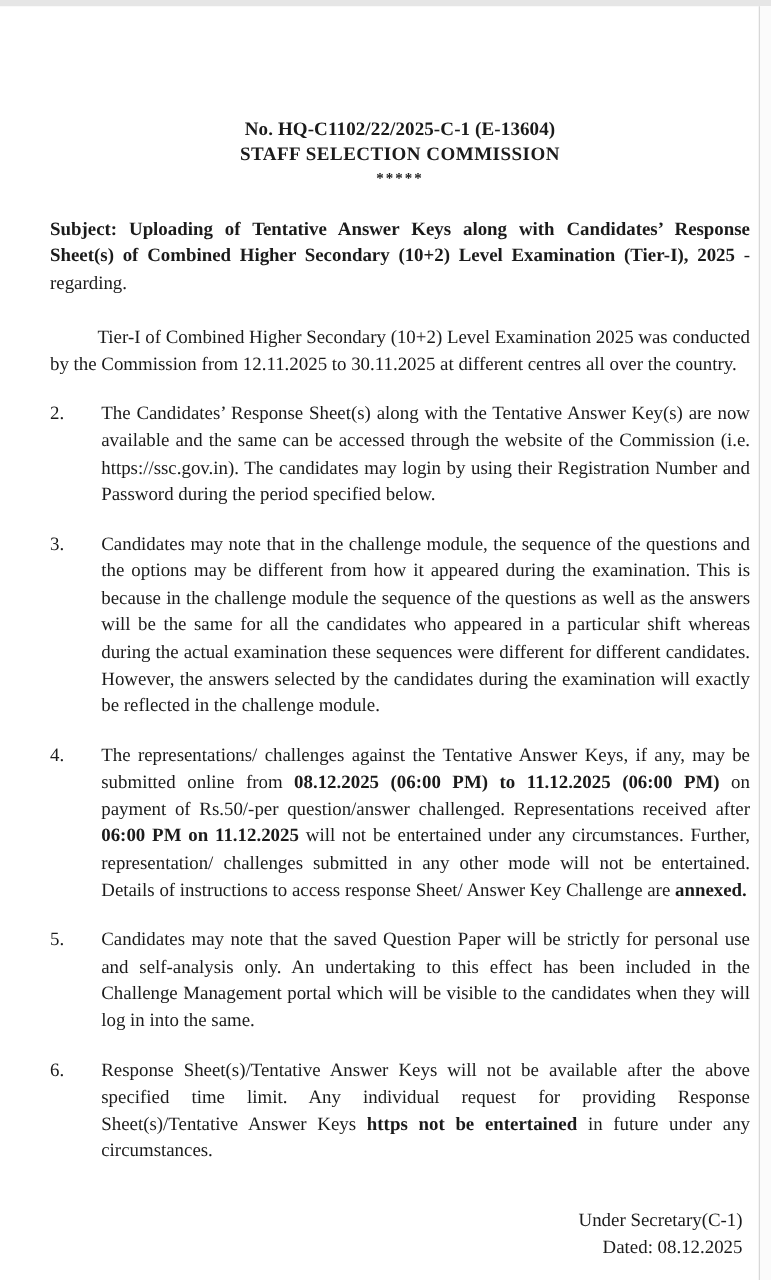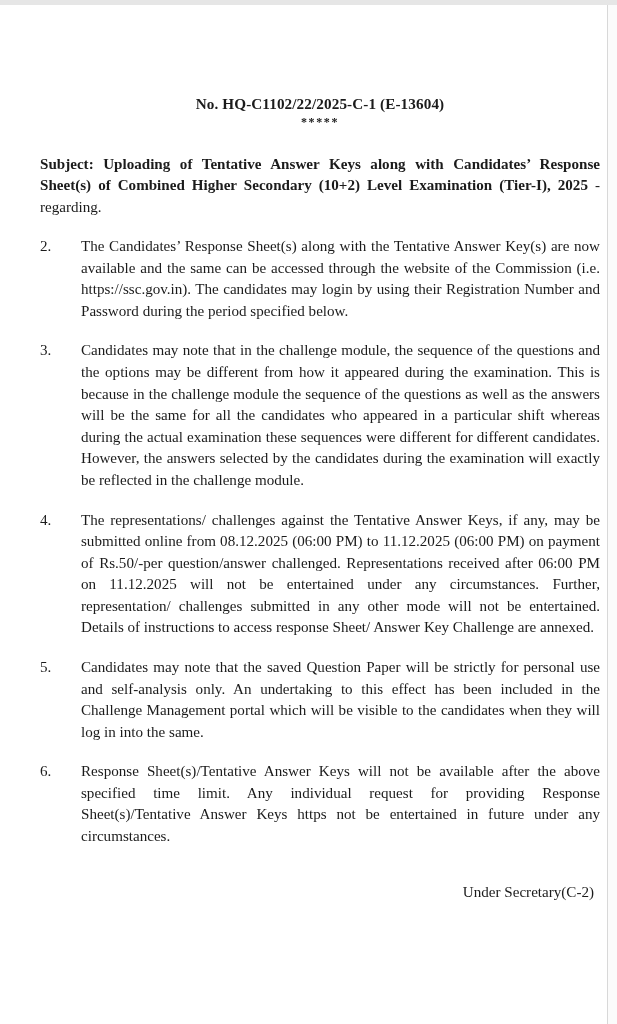--- a/index.html
+++ b/index.html
@@ -98,21 +98,21 @@
   .para.numbered {
     padding-left: 41px;
     position: relative;
   }
   .para.numbered .num {
     position: absolute;
     left: 0;
     top: 0;
     font-weight: normal;
   }
-  .para b { font-weight: normal; }
+  .para b { font-weight: bold; }
 
   
   .signature {
     margin-top: 34px;
     text-align: right;
     font-size: 15.1px;
     line-height: 1.42;
     padding-right: 6px;
   }
   .signature span { display: block; }
@@ -121,27 +121,31 @@
 <body>
 
 <div class="scan-top-strip"></div>
 <div class="scan-right-gutter"></div>
 <div class="scan-right-rule"></div>
 
 <div class="page">
 
   <div class="doc-header">
     <span class="doc-no">No. HQ-C1102/22/2025-C-1 (E-13604)</span>
+    <span class="org-name">STAFF SELECTION COMMISSION</span>
     <span class="asterisks">*****</span>
   </div>
 
   <div class="subject">
     <span>Subject: Uploading of Tentative Answer Keys along with Candidates’ Response Sheet(s) of Combined Higher Secondary (10+2) Level Examination (Tier-I), 2025</span><span class="reg"> - regarding.</span>
   </div>
 
+  <div class="para lead">
+    <span>Tier-I of Combined Higher Secondary (10+2) Level Examination 2025 was conducted by the Commission from 12.11.2025 to 30.11.2025 at different centres all over the country.</span>
+  </div>
 
   <div class="para numbered">
     <span class="num">2.</span>
     <span>The Candidates’ Response Sheet(s) along with the Tentative Answer Key(s) are now available and the same can be accessed through the website of the Commission (i.e. https://ssc.gov.in). The candidates may login by using their Registration Number and Password during the period specified below.</span>
   </div>
 
   <div class="para numbered">
     <span class="num">3.</span>
     <span>Candidates may note that in the challenge module, the sequence of the questions and the options may be different from how it appeared during the examination. This is because in the challenge module the sequence of the questions as well as the answers will be the same for all the candidates who appeared in a particular shift whereas during the actual examination these sequences were different for different candidates. However, the answers selected by the candidates during the examination will exactly be reflected in the challenge module.</span>
   </div>
@@ -155,16 +159,17 @@
     <span class="num">5.</span>
     <span>Candidates may note that the saved Question Paper will be strictly for personal use and self-analysis only. An undertaking to this effect has been included in the Challenge Management portal which will be visible to the candidates when they will log in into the same.</span>
   </div>
 
   <div class="para numbered">
     <span class="num">6.</span>
     <span><span>Response Sheet(s)/Tentative Answer Keys will not be available after the above specified time limit. Any individual request for providing Response Sheet(s)/Tentative Answer Keys </span><b>https not be entertained</b><span> in future under any circumstances.</span></span>
   </div>
 
   <div class="signature">
-    <span>Under Secretary(C-2)</span>
+    <span>Under Secretary(C-1)</span>
+    <span>Dated: 08.12.2025</span>
   </div>
 
 </div>
 
 </body></html>

